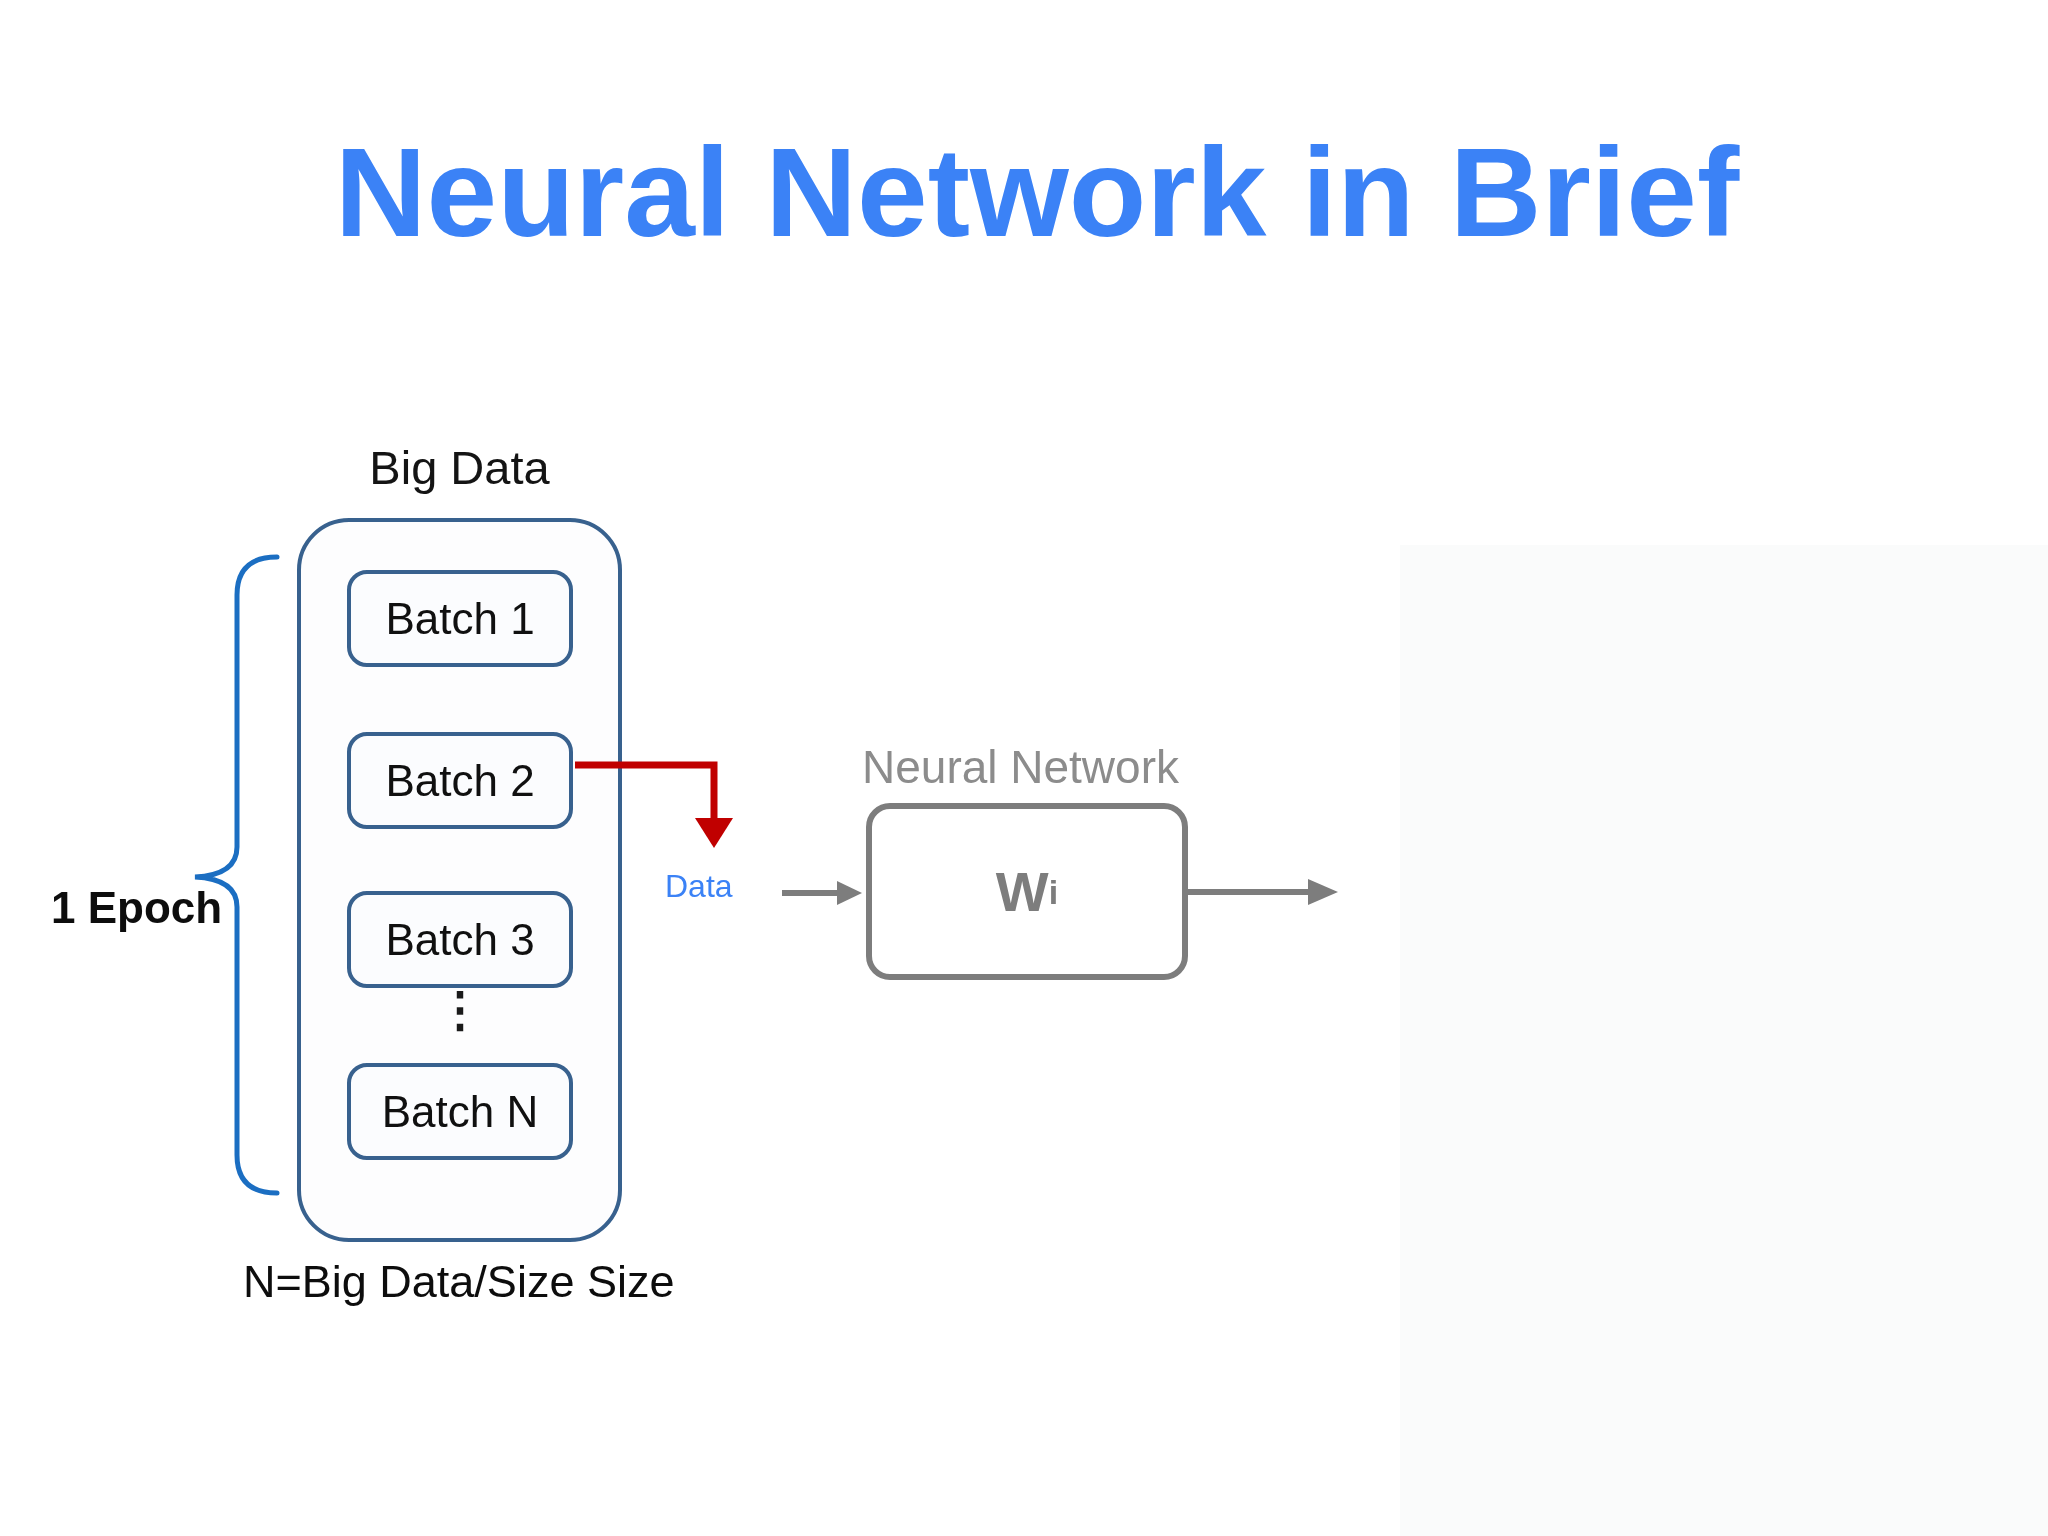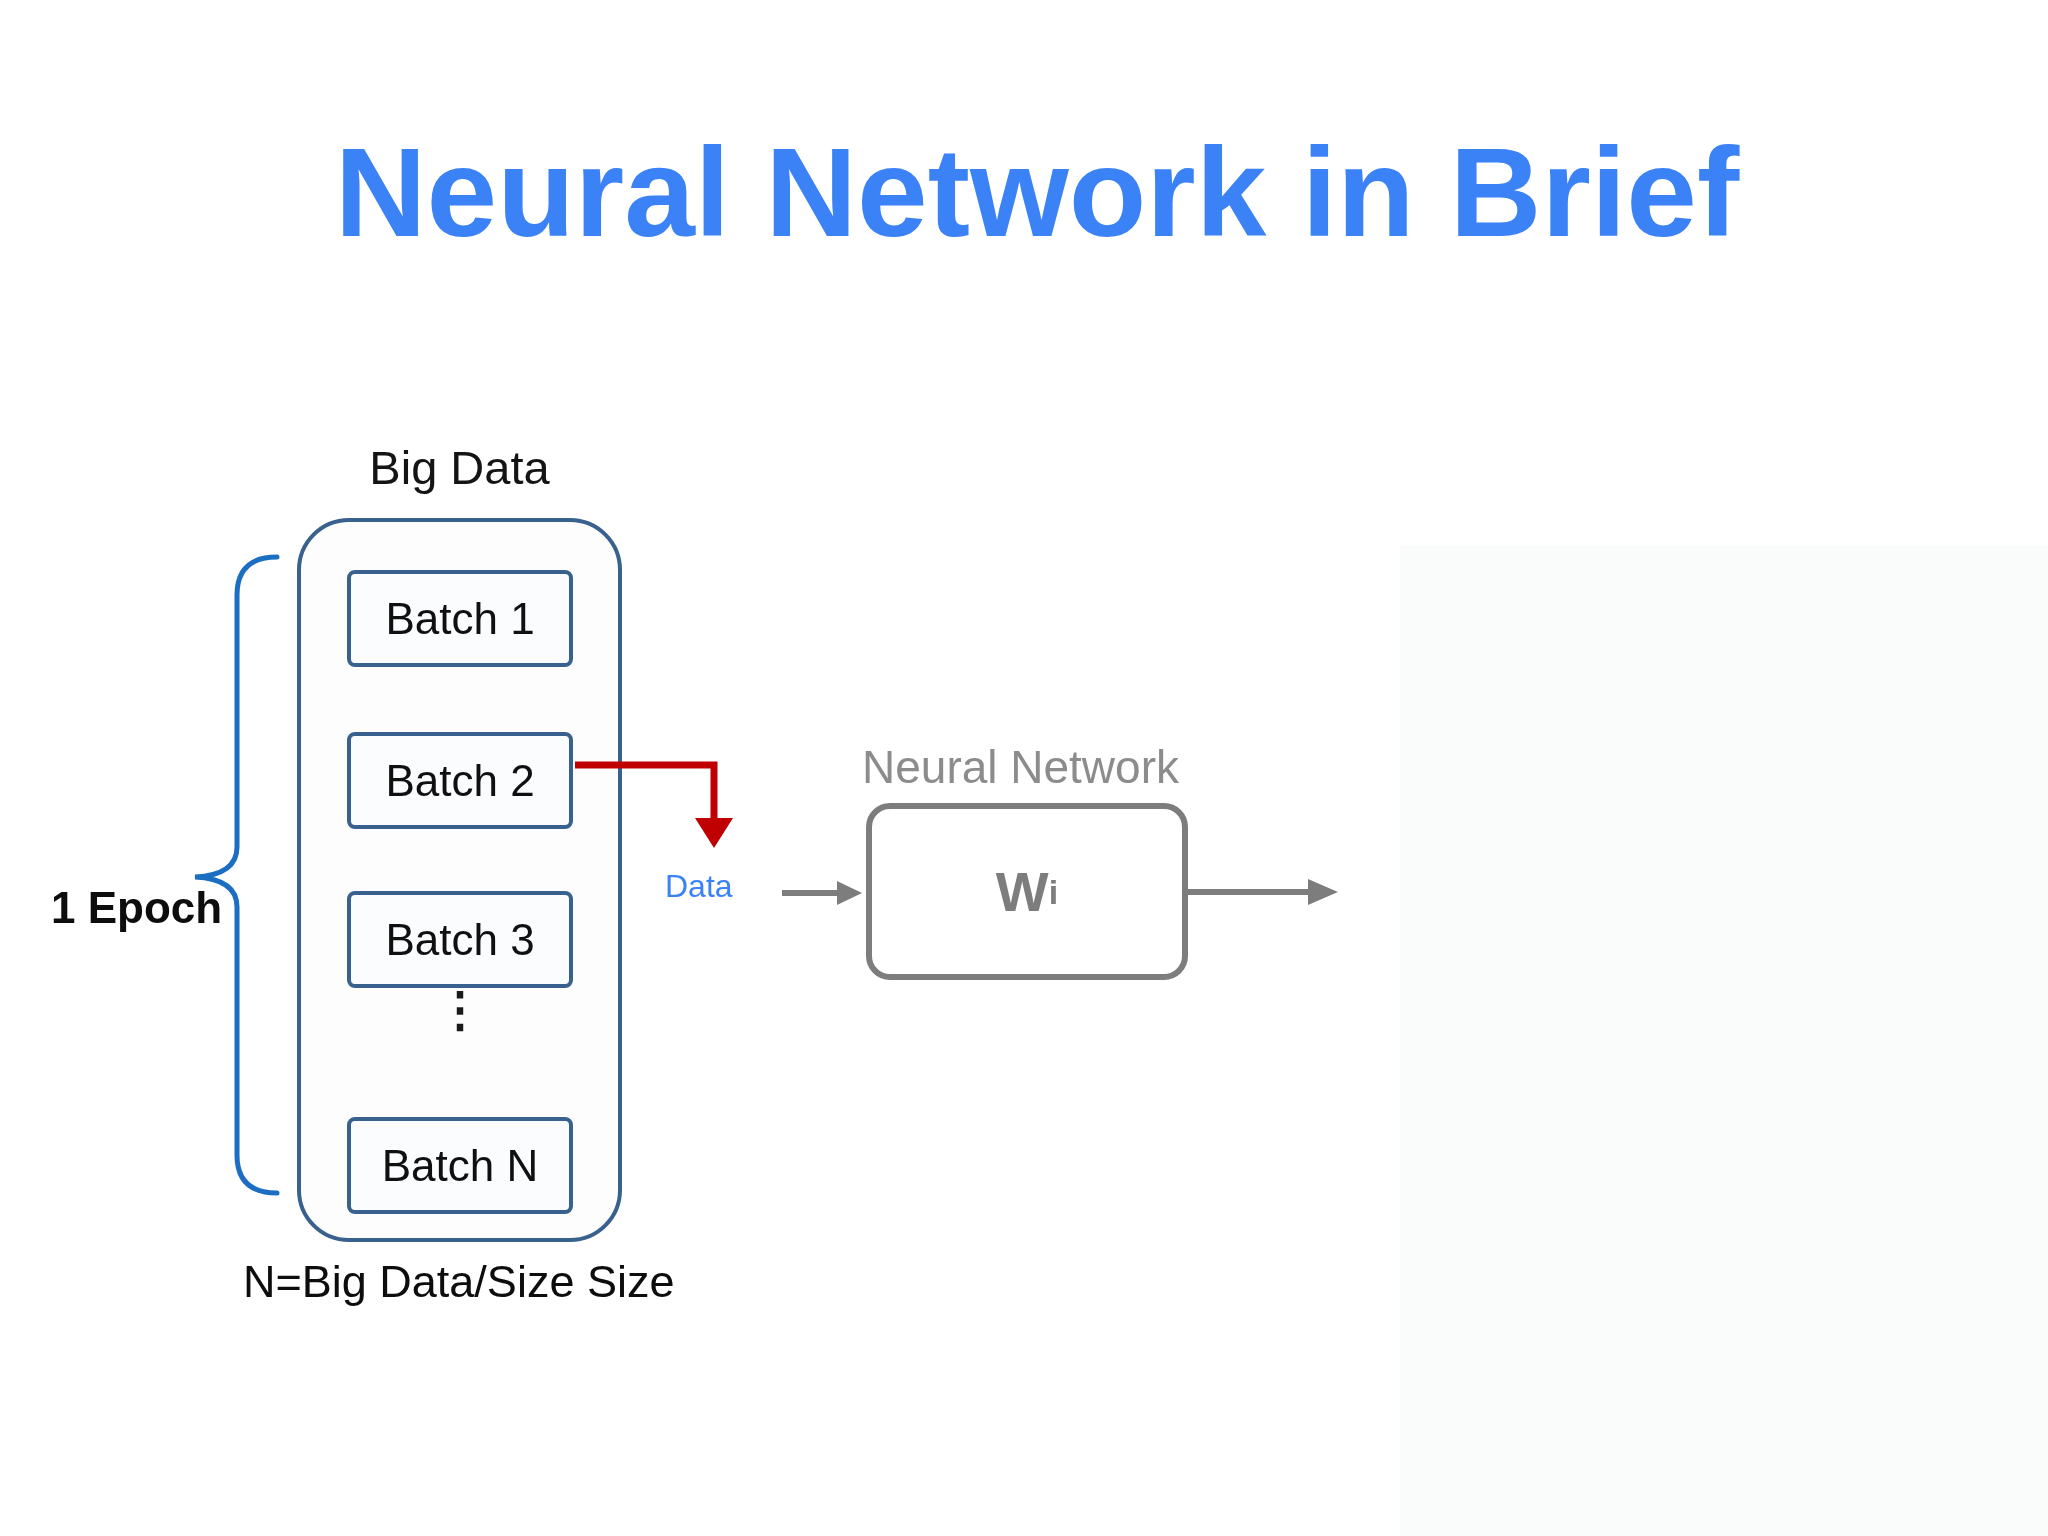--- a/index.html
+++ b/index.html
@@ -30,29 +30,29 @@
   }
 
   .big-container {
     left: 297px; top: 518px; width: 325px; height: 724px;
     border: 4px solid #38618e; border-radius: 52px;
     background: #fdfdfe; box-sizing: border-box;
   }
 
   .batch {
     left: 347px; width: 226px; height: 97px;
-    border: 4px solid #38618e; border-radius: 8px;
+    border: 4px solid #38618e; border-radius: 20px;
     background: #fbfcfe; box-sizing: border-box;
     display: flex; align-items: center; justify-content: center;
     font-size: 44px; color: #101010; white-space: nowrap;
   }
   .batch-1 { top: 570px; }
   .batch-2 { top: 712px; margin-top: 20px; }
   .batch-3 { top: 855px; margin-top: 36px; }
-  .batch-n { top: 1117px; }
+  .batch-n { top: 1063px; }
 
   .ellipsis {
     left: 347px; top: 975px; width: 226px; height: 70px;
     display: flex; align-items: center; justify-content: center;
     font-size: 48px; font-weight: 700; color: #1a1a1a; line-height: 1;
   }
 
   .epoch-label {
     left: 43px; top: 883px;
     font-size: 44px; font-weight: 700; line-height: 1.15;

